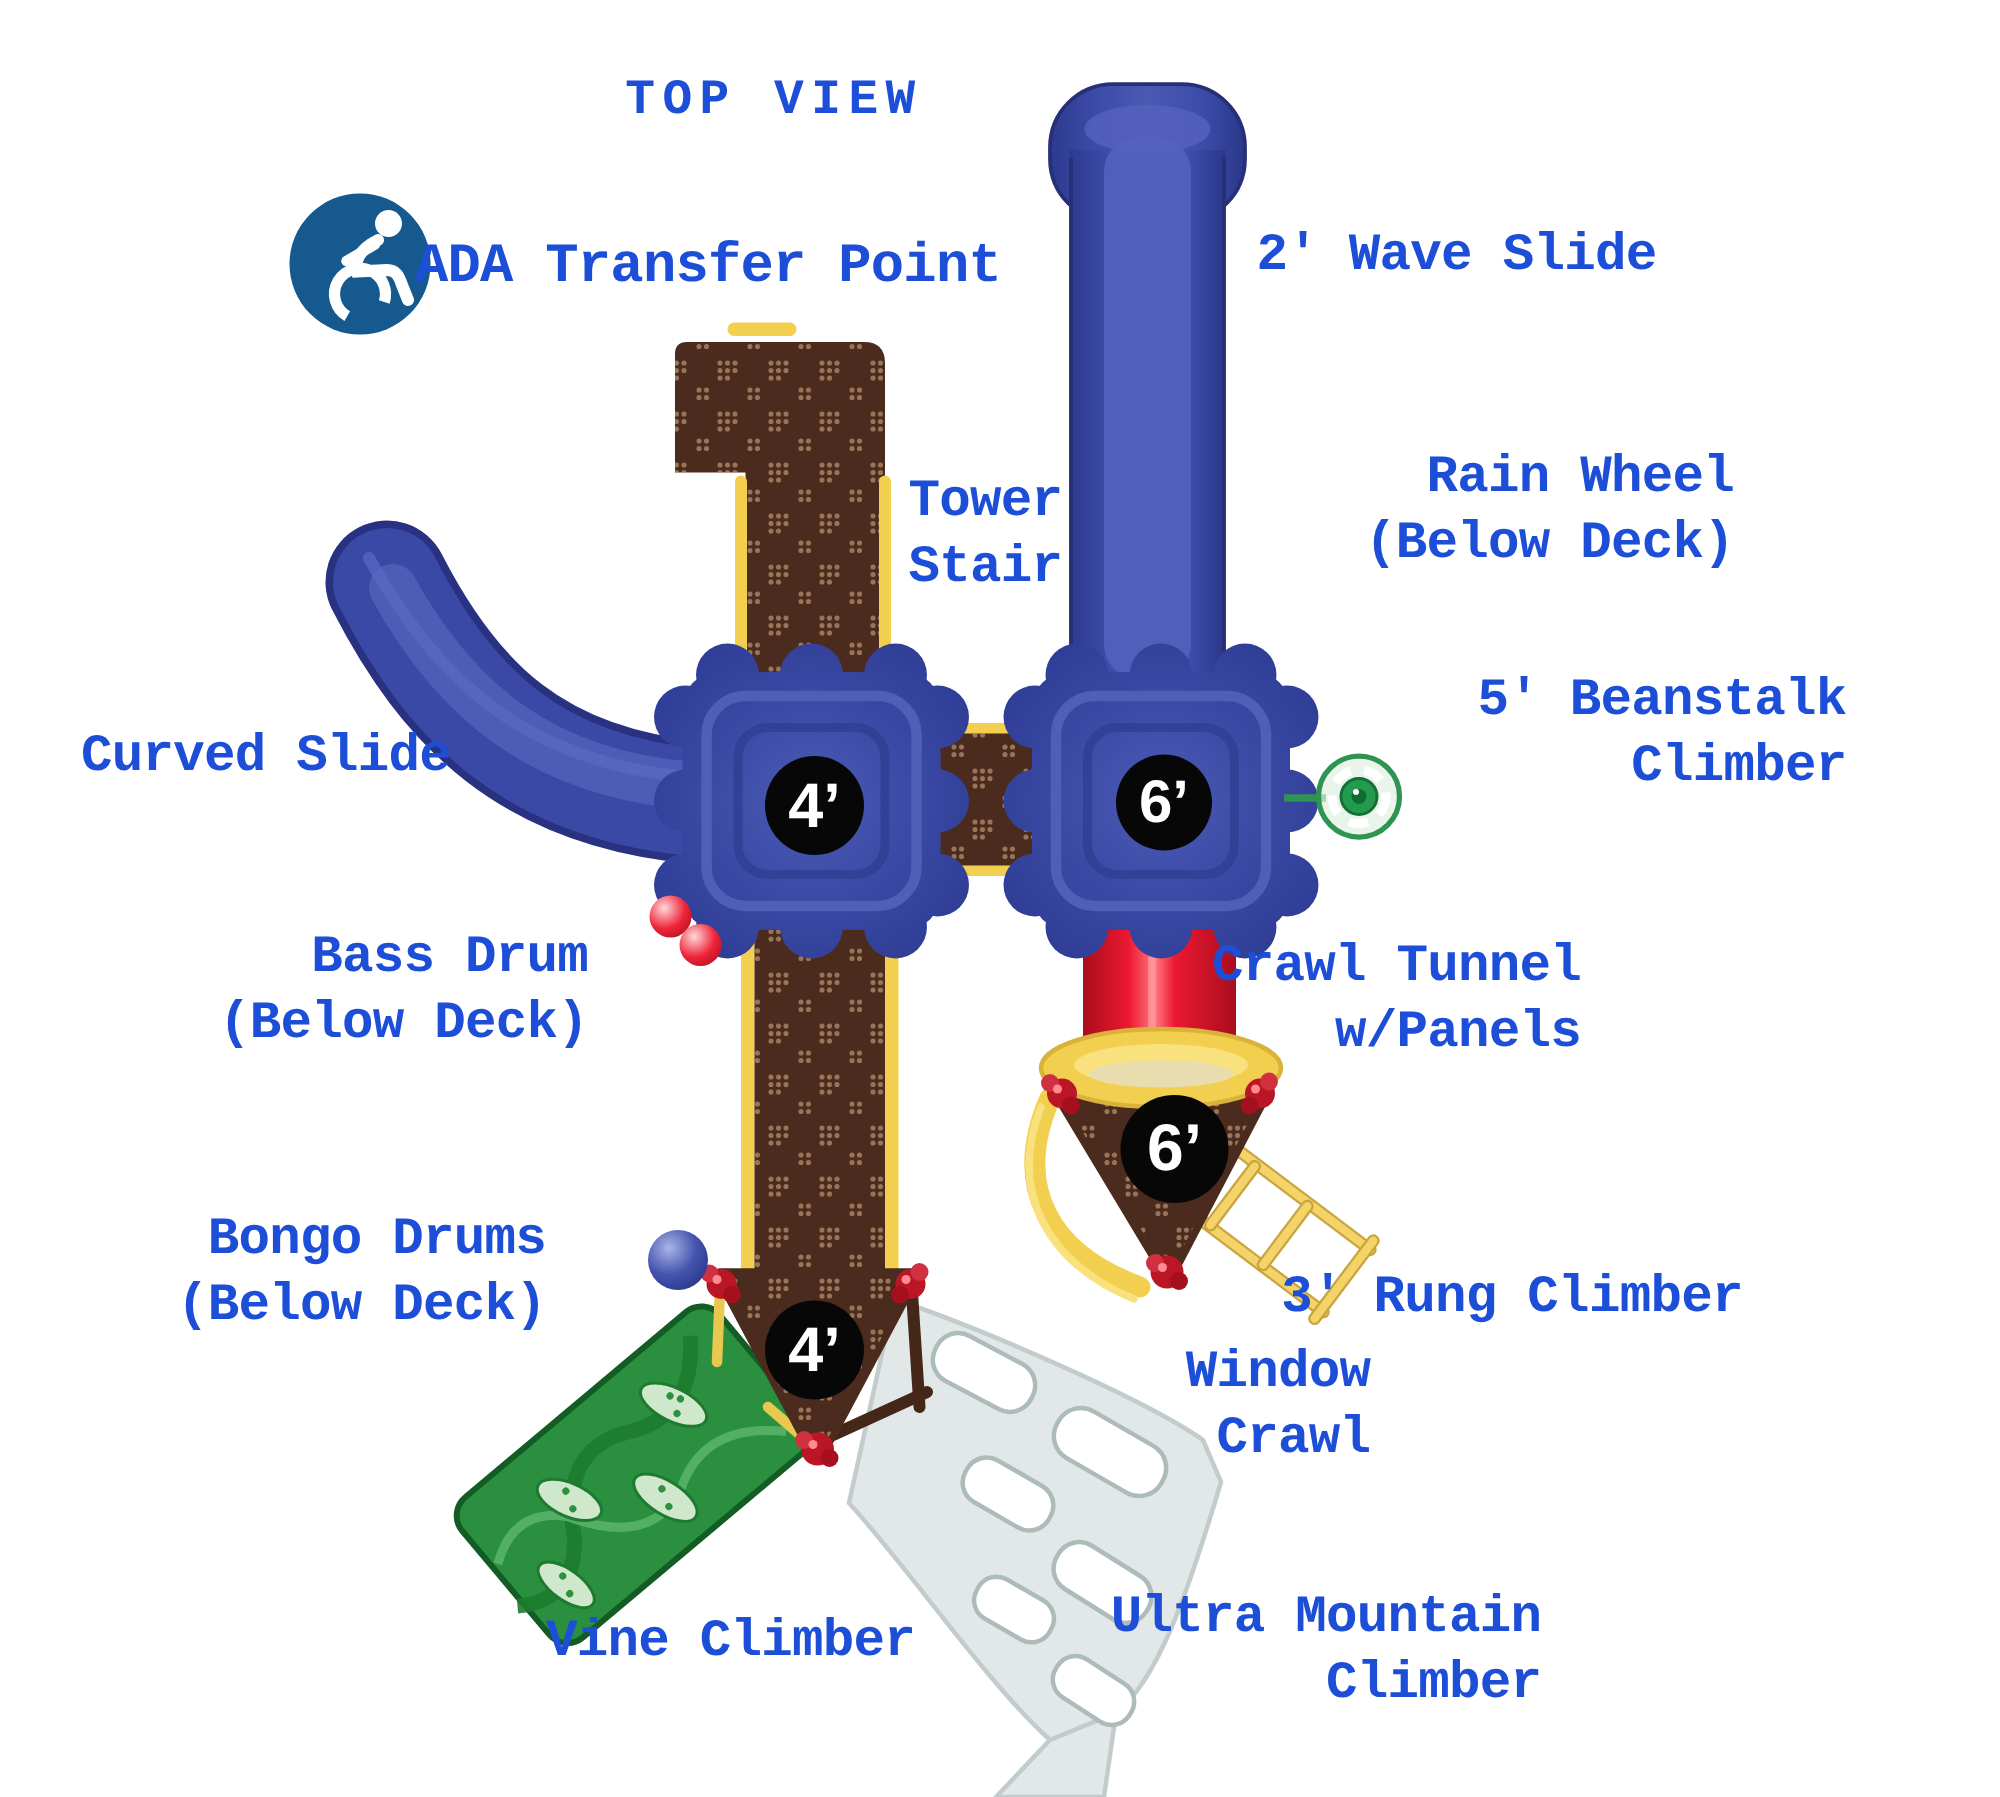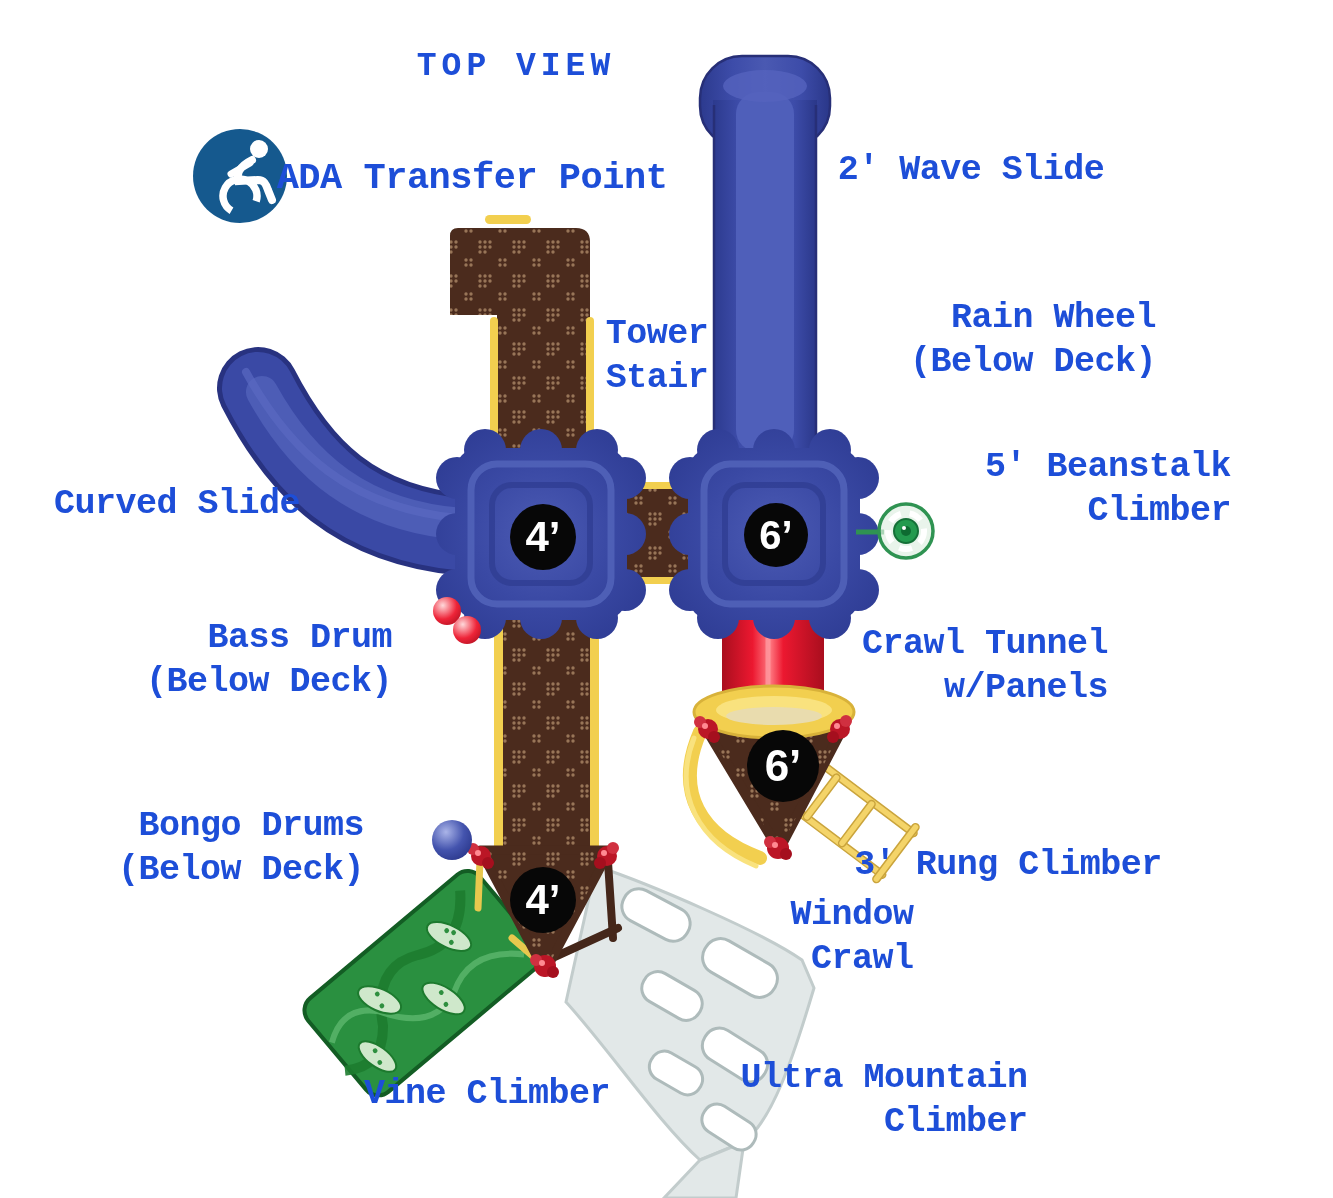--- a/index.html
+++ b/index.html
@@ -311,21 +311,21 @@
 </div>
 <div class="lbl" style="left:1108px;top:445px;">
   <div>5' Beanstalk</div>
   <div>Climber</div>
 </div>
 <div class="lbl" style="left:177px;top:482px;">Curved Slide</div>
 <div class="lbl" style="left:269px;top:616px;">
   <div>Bass Drum</div>
   <div>(Below Deck)</div>
 </div>
-<div class="lbl" style="left:985px;top:622px;">
+<div class="lbl" style="left:931px;top:622px;">
   <div>Crawl Tunnel</div>
   <div>w/Panels</div>
 </div>
 <div class="lbl" style="left:241px;top:804px;">
   <div>Bongo Drums</div>
   <div>(Below Deck)</div>
 </div>
 <div class="lbl" style="left:1008px;top:843px;">3' Rung Climber</div>
 <div class="lbl" style="left:852px;top:893px;">
   <div>Window</div>

